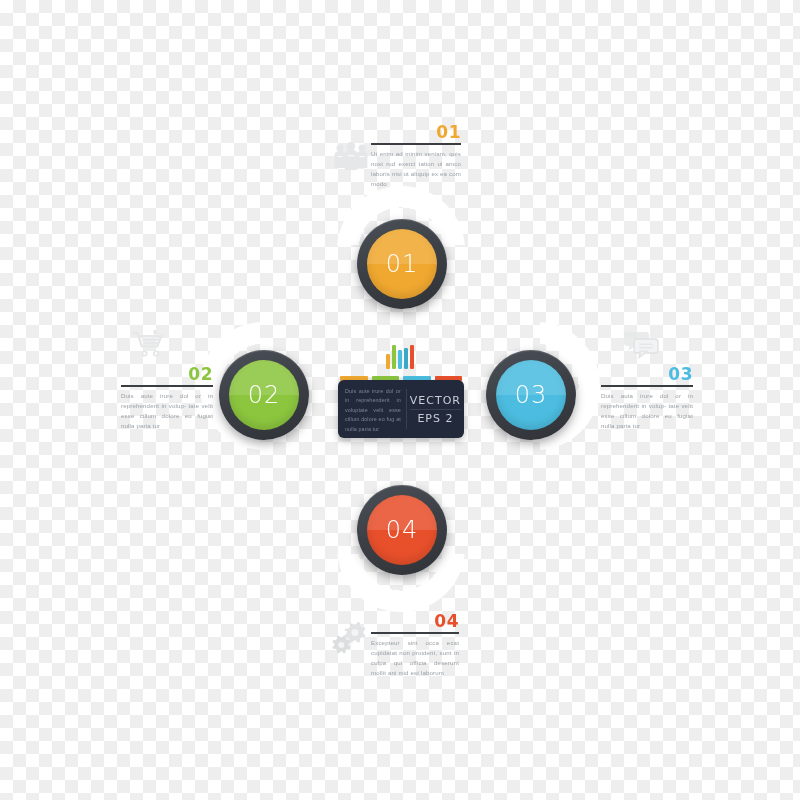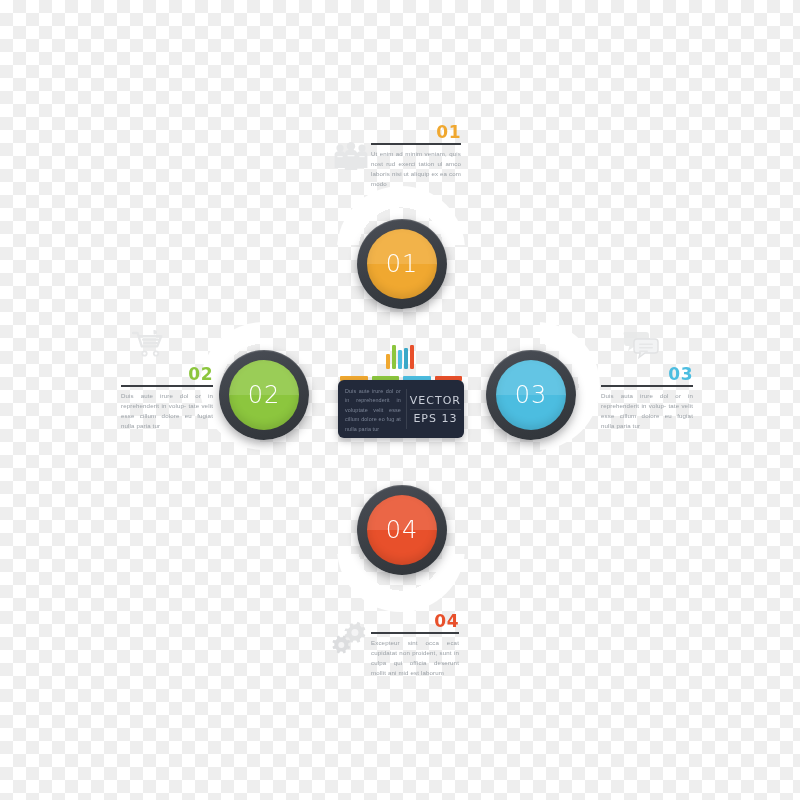--- a/index.html
+++ b/index.html
@@ -380,17 +380,17 @@
     <div style="background:#4cbde0;"></div>
     <div style="background:#e8502b;"></div>
   </div>
 
   <div id="center-card">
     <div class="card-text">Duis aute irure dol or in reprehenderit in voluptate velit esse cillum dolore eo fug at nulla paria tur</div>
     <div class="card-div"></div>
     <div class="card-badge">
       <span class="bt">VECTOR</span>
       <span class="bsep"></span>
-      <span class="bt">EPS 13</span>
+      <span class="bt">EPS 2</span>
     </div>
   </div>
 
 </div>
 
 </body></html>

